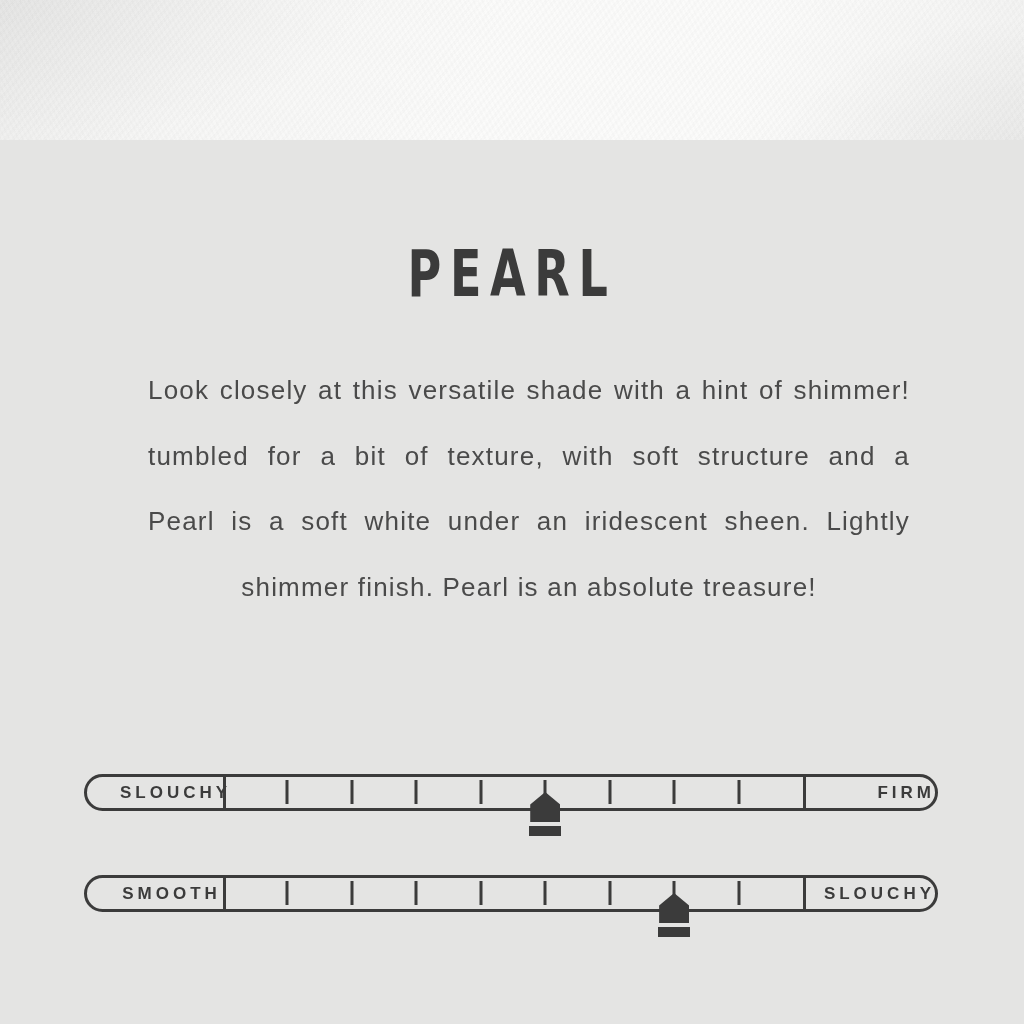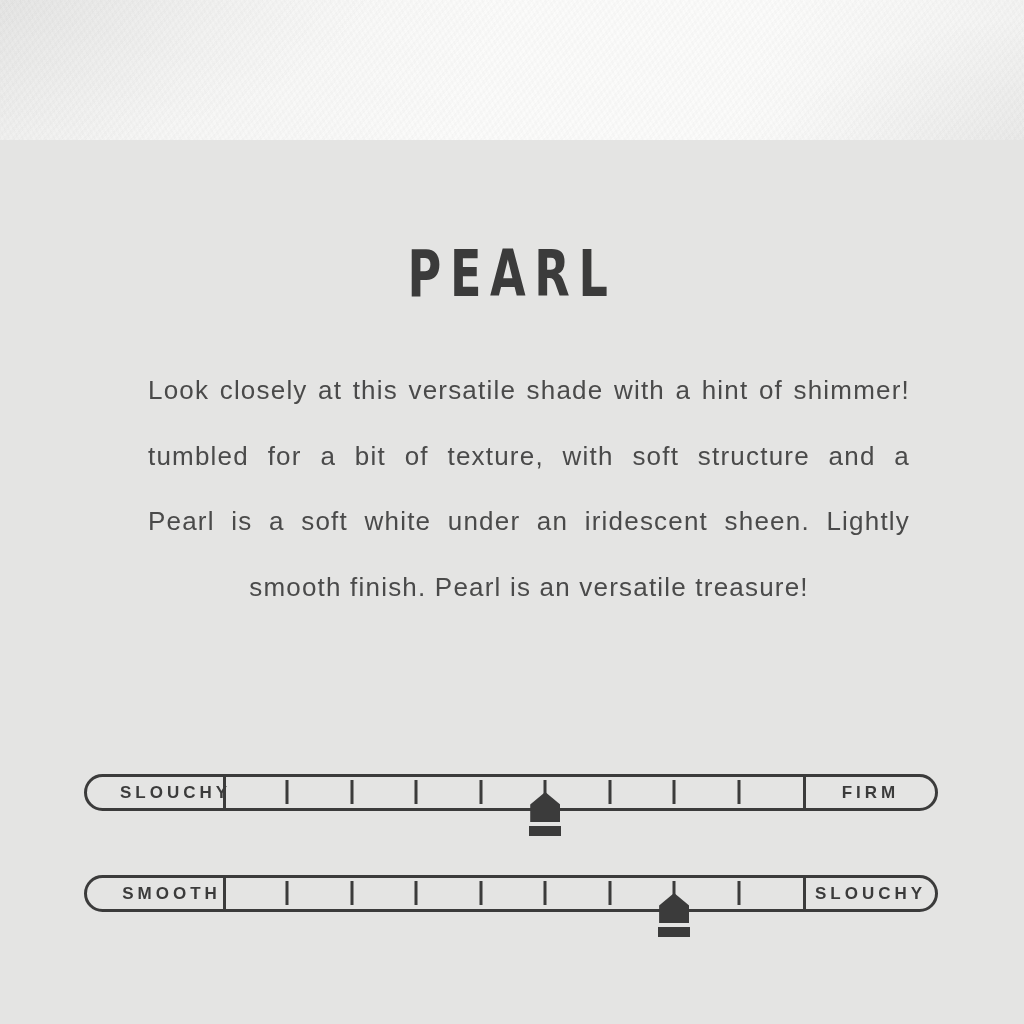--- a/index.html
+++ b/index.html
@@ -68,21 +68,21 @@
   .scale.first{top:774px;}
   .scale.second{top:875px;}
   .scale-label{
     position:absolute;top:0;height:31px;line-height:31px;
     text-align:center;
     font-weight:bold;font-size:17px;letter-spacing:4px;
     color:var(--ink);
     white-space:nowrap;
   }
   .scale-label.left{left:0;width:136px;padding-left:33px;}
-  .scale-label.right{left:719px;width:129px;}
+  .scale-label.right{left:719px;width:129px;text-align:right;}
   .sep{
     position:absolute;top:0;width:3px;height:31px;
     background:var(--ink);
   }
   .sep.sep-left{left:136px;}
   .sep.sep-right{left:716px;}
   .track{
     position:absolute;left:136px;top:0;width:580px;height:31px;
   }
   .tick{
@@ -108,21 +108,21 @@
 <body>
 
 <div class="hero"></div>
 
 <h1 class="title">PEARL</h1>
 
 <div class="description">
   <p class="line">Look closely at this versatile shade with a hint of shimmer!</p>
   <p class="line">tumbled for a bit of texture, with soft structure and a</p>
   <p class="line">Pearl is a soft white under an iridescent sheen. Lightly</p>
-  <p class="line last">smooth finish. Pearl is an versatile treasure!</p>
+  <p class="line last">shimmer finish. Pearl is an absolute treasure!</p>
 </div>
 
 <div class="scale first">
   <span class="scale-label left">SLOUCHY</span>
   <span class="sep sep-left"></span>
   <div class="track">
       <span class="tick" style="left: 11.1111%;"></span>
       <span class="tick" style="left: 22.2222%;"></span>
       <span class="tick" style="left: 33.3333%;"></span>
       <span class="tick" style="left: 44.4444%;"></span>

